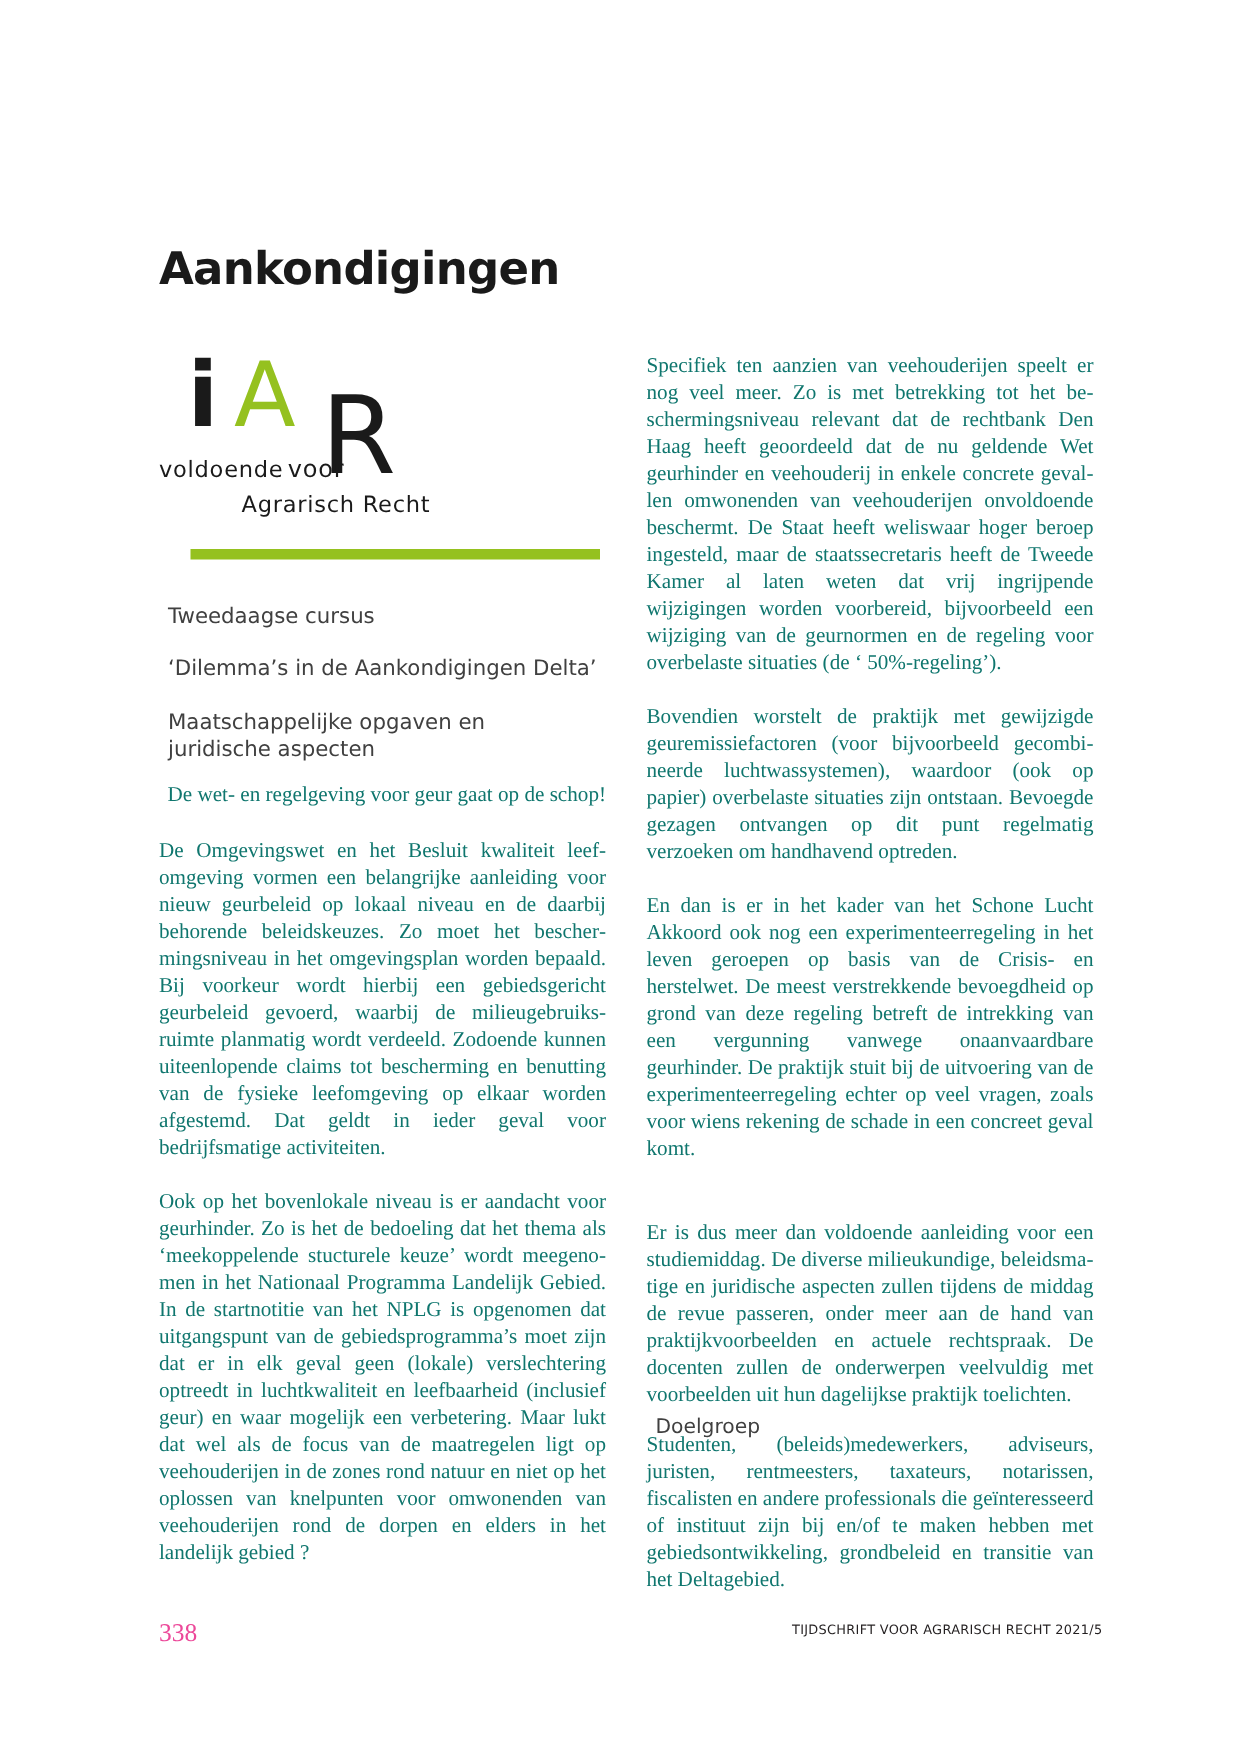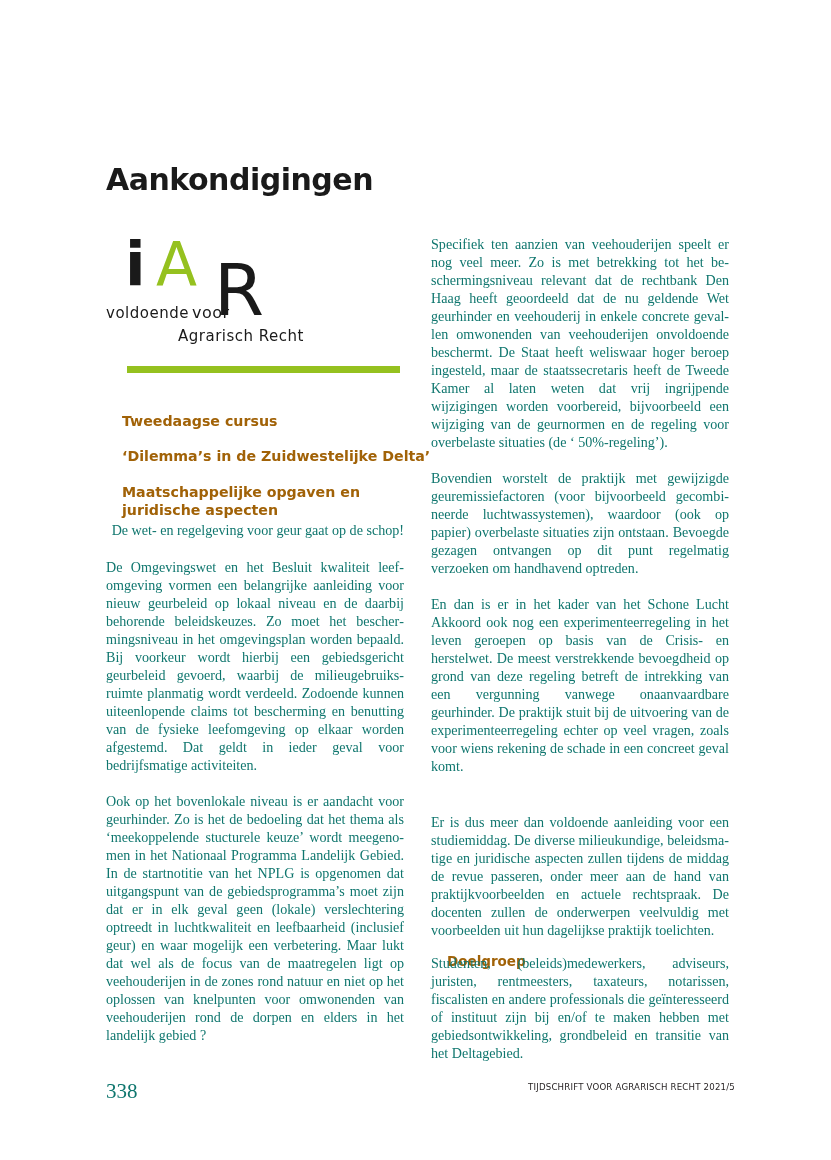--- a/index.html
+++ b/index.html
@@ -8,53 +8,53 @@
       position: absolute; left: 106px; top: 162px;
       font-family: "DejaVu Sans", sans-serif; font-weight: bold; font-size: 30px;
       letter-spacing: -0.5px; margin: 0; color: #1a1a1a; text-align: center;
     }
     .logo { position: absolute; left: 106px; top: 232px; width: 300px; height: 145px; }
     .logo .l-i { position: absolute; left: 19px; top: 2px; font-family: "DejaVu Sans", sans-serif; font-size: 60px; font-weight: bold; line-height: 1; color: #1a1a1a; }
     .logo .l-a { position: absolute; left: 50px; top: 2px; font-family: "DejaVu Sans", sans-serif; font-size: 60px; line-height: 1; color: #95c11f; font-weight: normal; }
     .logo .l-r { position: absolute; left: 108px; top: 22px; font-family: "DejaVu Sans", sans-serif; font-size: 72px; line-height: 1; color: #1a1a1a; }
     .logo .l-inst { position: absolute; left: 0px; top: 71px; font-family: "DejaVu Sans", sans-serif; font-size: 15px; letter-spacing: 0.5px; color: #1a1a1a; }
     .logo .l-voor { font-size: 16px; margin-left: 3px; }
-    .logo .l-agr { position: absolute; left: 55px; top: 95px; font-family: "DejaVu Sans", sans-serif; font-size: 15px; letter-spacing: 0.5px; color: #1a1a1a; margin-left: 17px; }
+    .logo .l-agr { position: absolute; left: 55px; top: 95px; font-family: "DejaVu Sans", sans-serif; font-size: 15px; letter-spacing: 0.5px; color: #1a1a1a; }
     .green-rule { position: absolute; left: 127px; top: 366px; width: 273px; height: 7px; background: #95c11f; }
 
     .h-sans {
-      font-family: "DejaVu Sans", sans-serif; font-weight: bold; font-size: 14.2px;
-      line-height: 18px; margin: 16px; color: #a16207; position: absolute; width: 300px;
+      font-family: "DejaVu Sans", sans-serif; font-weight: normal; font-size: 14.2px;
+      line-height: 18px; margin: 6px; color: #404040; position: absolute; width: 300px;
     }
     .p-serif {
       font-family: Liberation Serif, serif; font-size: 14.1px; line-height: 18px;
       text-align: justify; margin: 0; position: absolute; width: 298px; color: #0f766e;
       hyphens: manual;
     }
     .p-serif.left { text-align: right; }
 
-    .footer-page { position: absolute; left: 106px; top: 1079px; font-family: "Liberation Serif", serif; font-size: 21px; color: #0f766e; }
+    .footer-page { position: absolute; left: 106px; top: 1079px; font-family: "Liberation Serif", serif; font-size: 17px; color: #ec4899; }
     .footer-journal { position: absolute; right: 96px; top: 1082px; font-family: "DejaVu Sans", sans-serif; font-size: 8.6px; letter-spacing: 0.2px; color: #231f20; }
   </style>
 </head>
 <body>
 
 <h1 class="page-title">Aankondigingen</h1>
 
 <div class="logo">
   <span class="l-i">i</span>
   <span class="l-a">A</span>
   <span class="l-r">R</span>
   <span class="l-inst"><span>voldoende</span><span class="l-voor">voor</span></span>
   <span class="l-agr">Agrarisch Recht</span>
 </div>
 <div class="green-rule"></div>
 
 <h2 class="h-sans" style="left:106px; top:396px;">Tweedaagse cursus</h2>
-<h2 class="h-sans" style="left:106px; top:431px; width:320px;">‘Dilemma’s in de Zuidwestelijke Delta’</h2>
+<h2 class="h-sans" style="left:106px; top:431px; width:320px;">‘Dilemma’s in de Aankondigingen Delta’</h2>
 <h2 class="h-sans" style="left:106px; top:467px; width:250px;">Maatschappelijke opgaven en juridische aspecten</h2>
 
 <p class="p-serif left" style="left:106px; top:521px;">De wet- en regelgeving voor geur gaat op de schop!</p>
 <p class="p-serif" style="left:106px; top:558px;">De Omgevingswet en het Besluit kwaliteit leef­omgeving vormen een belangrijke aanleiding voor nieuw geurbeleid op lokaal niveau en de daarbij behorende beleidskeuzes. Zo moet het bescher­mingsniveau in het omgevingsplan worden bepaald. Bij voorkeur wordt hierbij een gebiedsgericht geurbeleid gevoerd, waarbij de milieugebruiks­ruimte planmatig wordt verdeeld. Zodoende kunnen uiteenlopende claims tot bescherming en benutting van de fysieke leefomgeving op elkaar worden afgestemd. Dat geldt in ieder geval voor bedrijfsmatige activiteiten.</p>
 <p class="p-serif" style="left:106px; top:792px;">Ook op het bovenlokale niveau is er aandacht voor geurhinder. Zo is het de bedoeling dat het thema als ‘meekoppelende stucturele keuze’ wordt meegeno­men in het Nationaal Programma Landelijk Gebied. In de startnotitie van het NPLG is opgenomen dat uitgangspunt van de gebiedsprogramma’s moet zijn dat er in elk geval geen (lokale) verslechtering optreedt in luchtkwaliteit en leefbaarheid (inclusief geur) en waar mogelijk een verbetering. Maar lukt dat wel als de focus van de maatregelen ligt op veehouderijen in de zones rond natuur en niet op het oplossen van knelpunten voor omwonenden van veehouderijen rond de dorpen en elders in het landelijk gebied ?</p>
 
 <p class="p-serif" style="left:431px; top:235px;">Specifiek ten aanzien van veehouderijen speelt er nog veel meer. Zo is met betrekking tot het be­schermingsniveau relevant dat de rechtbank Den Haag heeft geoordeeld dat de nu geldende Wet geurhinder en veehouderij in enkele concrete geval­len omwonenden van veehouderijen onvoldoende beschermt. De Staat heeft weliswaar hoger beroep ingesteld, maar de staatssecretaris heeft de Tweede Kamer al laten weten dat vrij ingrijpende wijzigingen worden voorbereid, bijvoorbeeld een wijziging van de geurnormen en de regeling voor overbelaste situaties (de ‘ 50%-regeling’).</p>
 <p class="p-serif" style="left:431px; top:469px;">Bovendien worstelt de praktijk met gewijzigde geuremissiefactoren (voor bijvoorbeeld gecombi­neerde luchtwassystemen), waardoor (ook op papier) overbelaste situaties zijn ontstaan. Bevoegde gezagen ontvangen op dit punt regelmatig verzoeken om handhavend optreden.</p>
 <p class="p-serif" style="left:431px; top:595px;">En dan is er in het kader van het Schone Lucht Akkoord ook nog een experimenteerregeling in het leven geroepen op basis van de Crisis- en herstelwet. De meest verstrekkende bevoegdheid op grond van deze regeling betreft de intrekking van een vergunning vanwege onaanvaardbare geurhinder. De praktijk stuit bij de uitvoering van de experimenteerregeling echter op veel vragen, zoals voor wiens rekening de schade in een concreet geval komt.</p>
 <p class="p-serif" style="left:431px; top:793px;margin-top:20px;">Er is dus meer dan voldoende aanleiding voor een studiemiddag. De diverse milieukundige, beleidsma­tige en juridische aspecten zullen tijdens de middag de revue passeren, onder meer aan de hand van prak­tijkvoorbeelden en actuele rechtspraak. De docenten zullen de onderwerpen veelvuldig met voorbeelden uit hun dagelijkse praktijk toelichten.</p>

